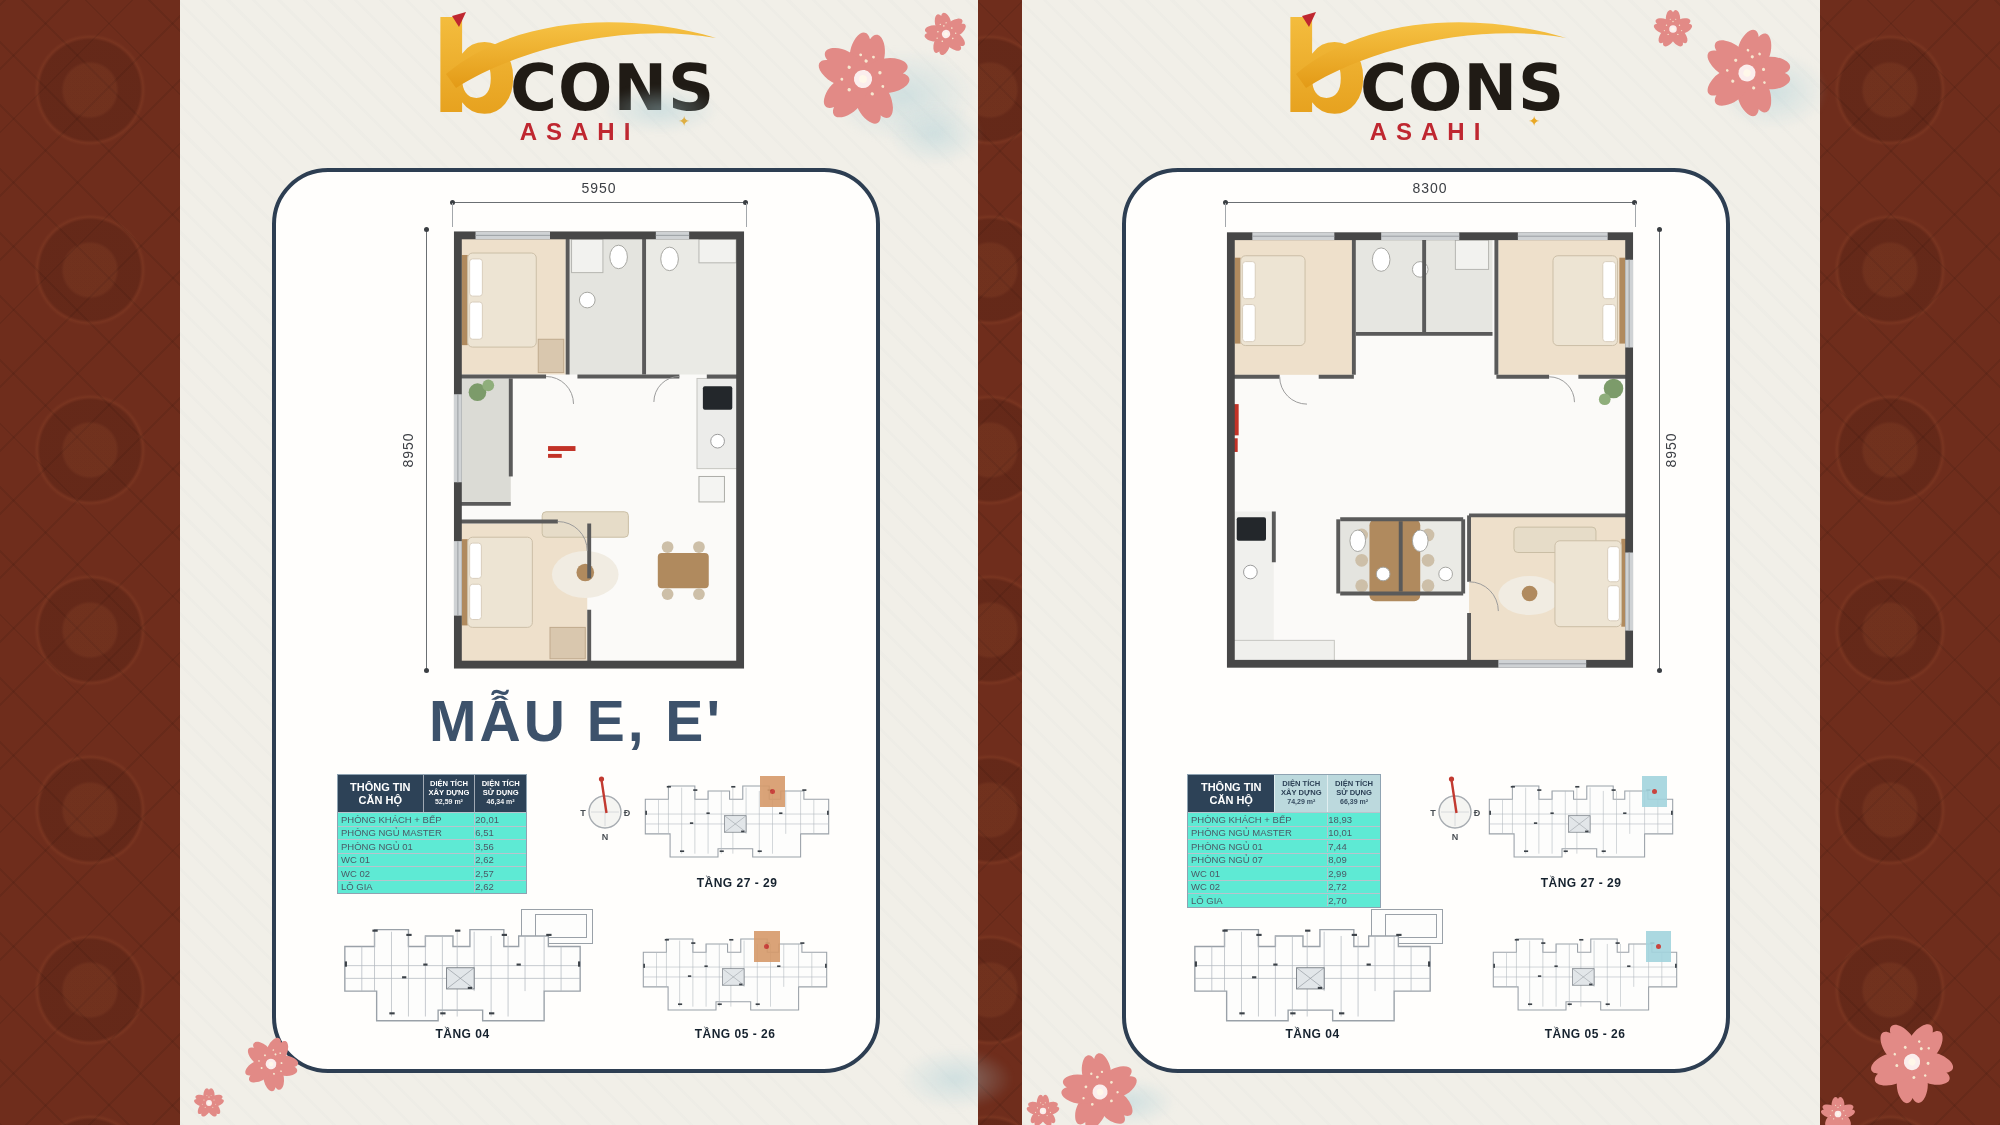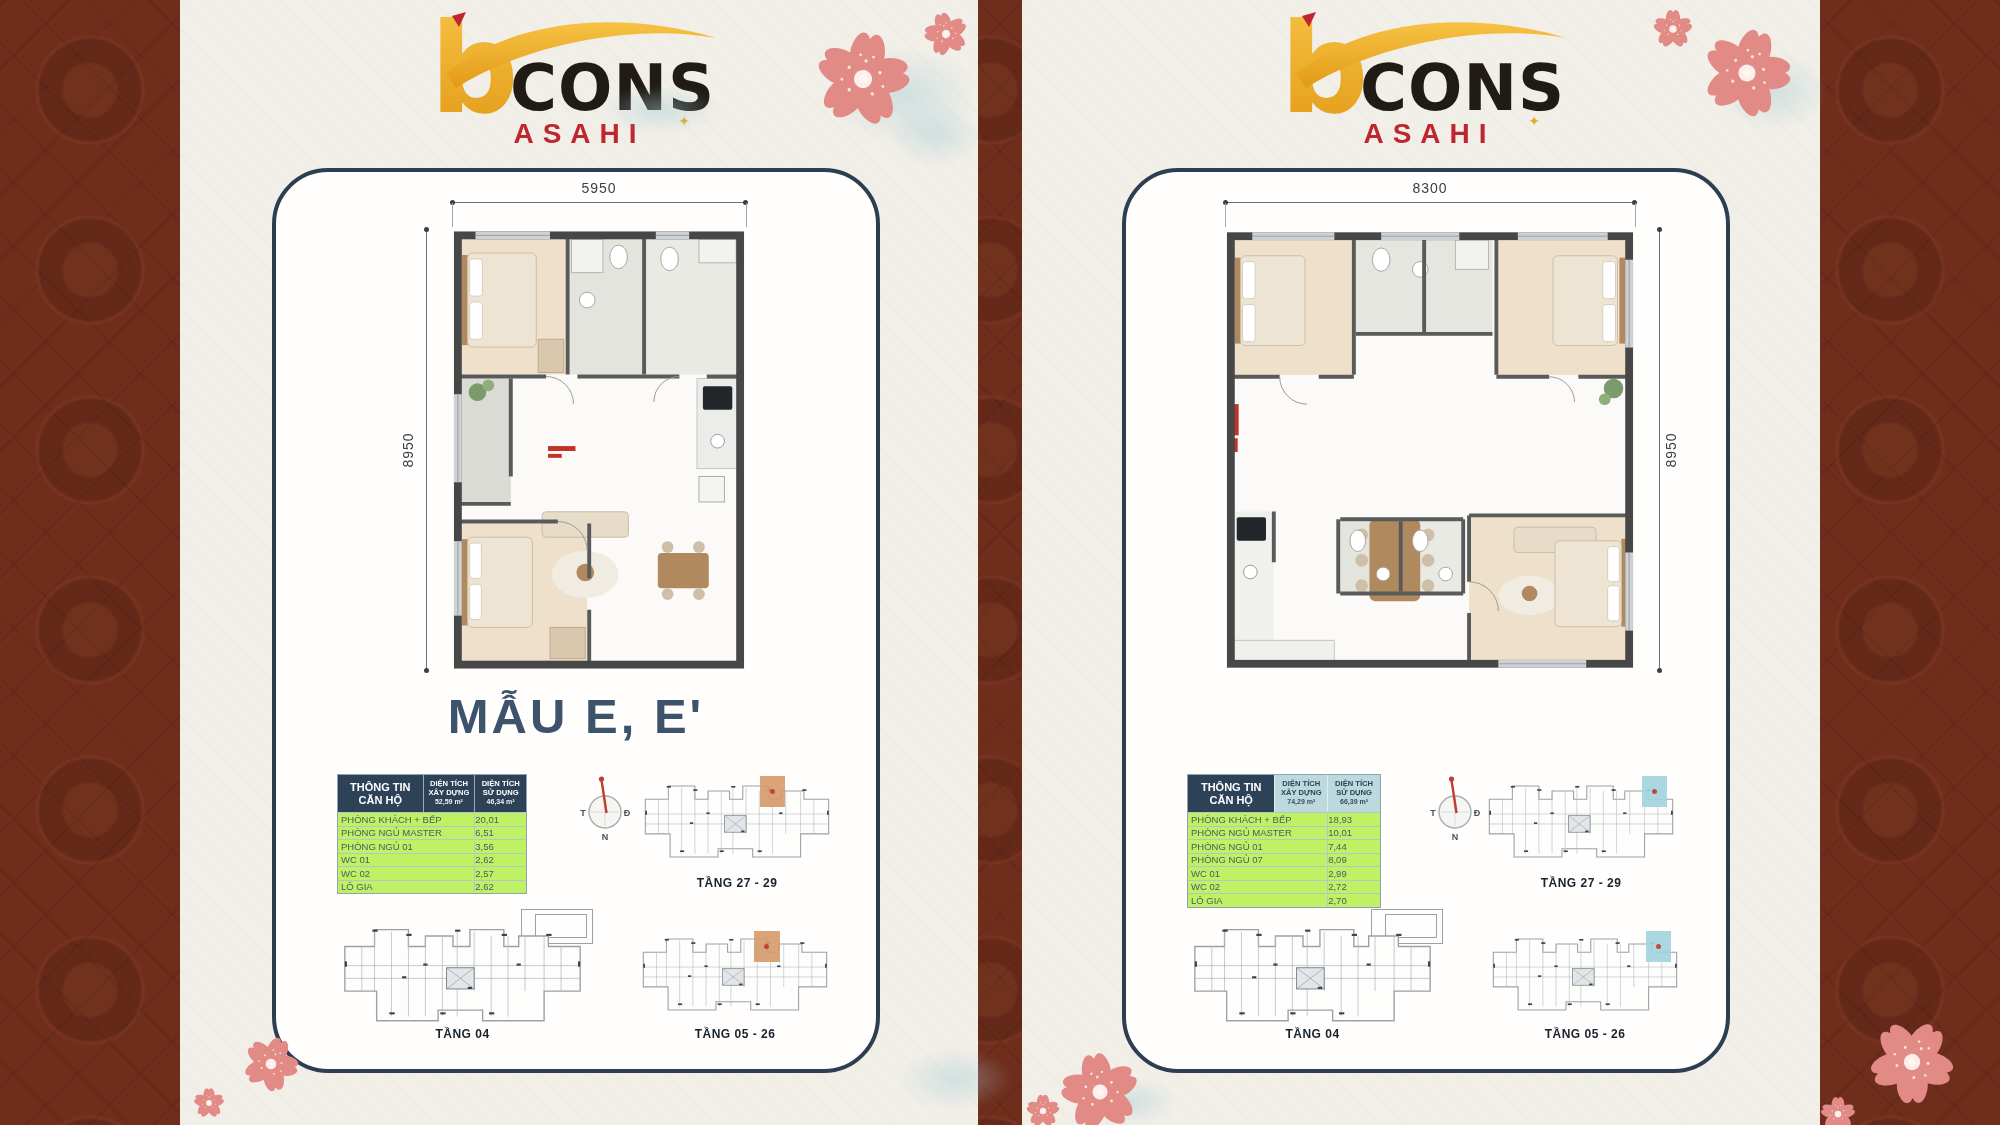--- a/index.html
+++ b/index.html
@@ -25,21 +25,21 @@
   .panel-right{left:1022px;width:798px;}
 
   
   .blob{position:absolute;border-radius:50%;background:radial-gradient(ellipse at center, rgba(168,205,214,.45), rgba(168,205,214,0) 70%);filter:blur(3px);}
 
   
   .logo{position:absolute;top:10px;width:290px;height:158px;}
   .panel-left .logo{left:250px;}
   .panel-right .logo{left:258px;}
   .logo .asahi{position:absolute;top:108px;left:0;width:100%;text-align:center;
-    color:#bf2730;font-weight:700;font-size:28px;letter-spacing:9px;text-indent:9px;}
+    color:#bf2730;font-weight:700;font-size:24px;letter-spacing:9px;text-indent:9px;}
   .logo .spark{position:absolute;top:103px;right:30px;color:#e9a825;font-size:14px;}
 
   
   .card{position:absolute;top:168px;width:608px;height:905px;background:#fffefc;
     border:4px solid #2d3e52;border-radius:56px;}
   .panel-left .card{left:92px;}
   .panel-right .card{left:100px;}
 
   
   .dimh{position:absolute;height:0;border-top:1px solid #6b6f73;}
@@ -47,24 +47,24 @@
   .dimh::before{left:-2px;} .dimh::after{right:-2px;}
   .dimv{position:absolute;width:0;border-left:1px solid #6b6f73;}
   .dimv::before,.dimv::after{content:"";position:absolute;left:-3px;width:5px;height:5px;border-radius:50%;background:#3a3e42;}
   .dimv::before{top:-2px;} .dimv::after{bottom:-2px;}
   .dimlab{position:absolute;font-size:14px;color:#3c3f44;letter-spacing:1px;white-space:nowrap;}
   .dimlab.vert{transform:rotate(-90deg);transform-origin:center;}
   .wt{position:absolute;width:1px;background:#a3a7ab;}
 
   
   .unit-title{position:absolute;top:516px;left:0;width:100%;text-align:center;
-    color:#3d526b;font-size:49px;font-weight:600;letter-spacing:3px;}
-
-  
-  .tbl{position:absolute;left:61px;top:602px;width:190px;background:#bef264;
+    color:#3d526b;font-size:57px;font-weight:600;letter-spacing:3px;}
+
+  
+  .tbl{position:absolute;left:61px;top:602px;width:190px;background:#5eead4;
     border:1px solid #8fa3b2;font-size:9.5px;color:#4b5a66;}
   .panel-right .tbl{width:194px;}
   .thead{display:flex;height:37px;}
   .th{display:flex;flex-direction:column;justify-content:center;text-align:center;line-height:1.18;}
   .th1{flex:0 0 45%;background:#2d4257;color:#fff;font-weight:700;font-size:11px;}
   .th2,.th3{flex:0 0 27.5%;font-weight:700;font-size:7.6px;border-left:1px solid rgba(255,255,255,.55);}
   .th .sub{font-weight:600;font-size:7px;opacity:.92;}
   .tr{display:flex;height:13.5px;align-items:center;border-top:1px solid #b9c3cc;}
   .td-label{flex:0 0 72.5%;padding-left:3px;white-space:nowrap;overflow:hidden;}
   .td-val{flex:1;text-align:left;border-left:1px solid #b9c3cc;}

